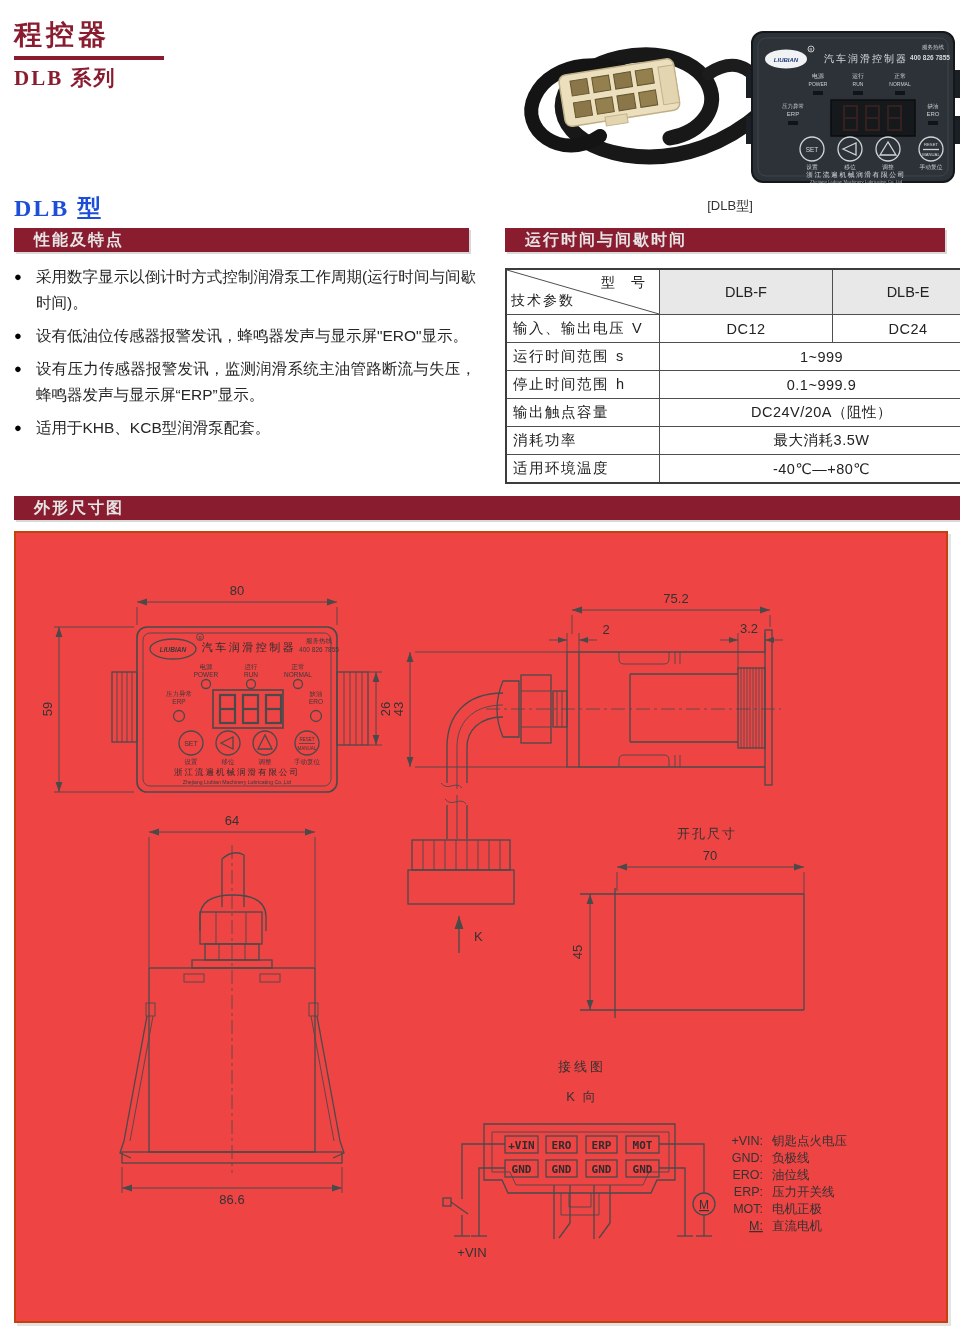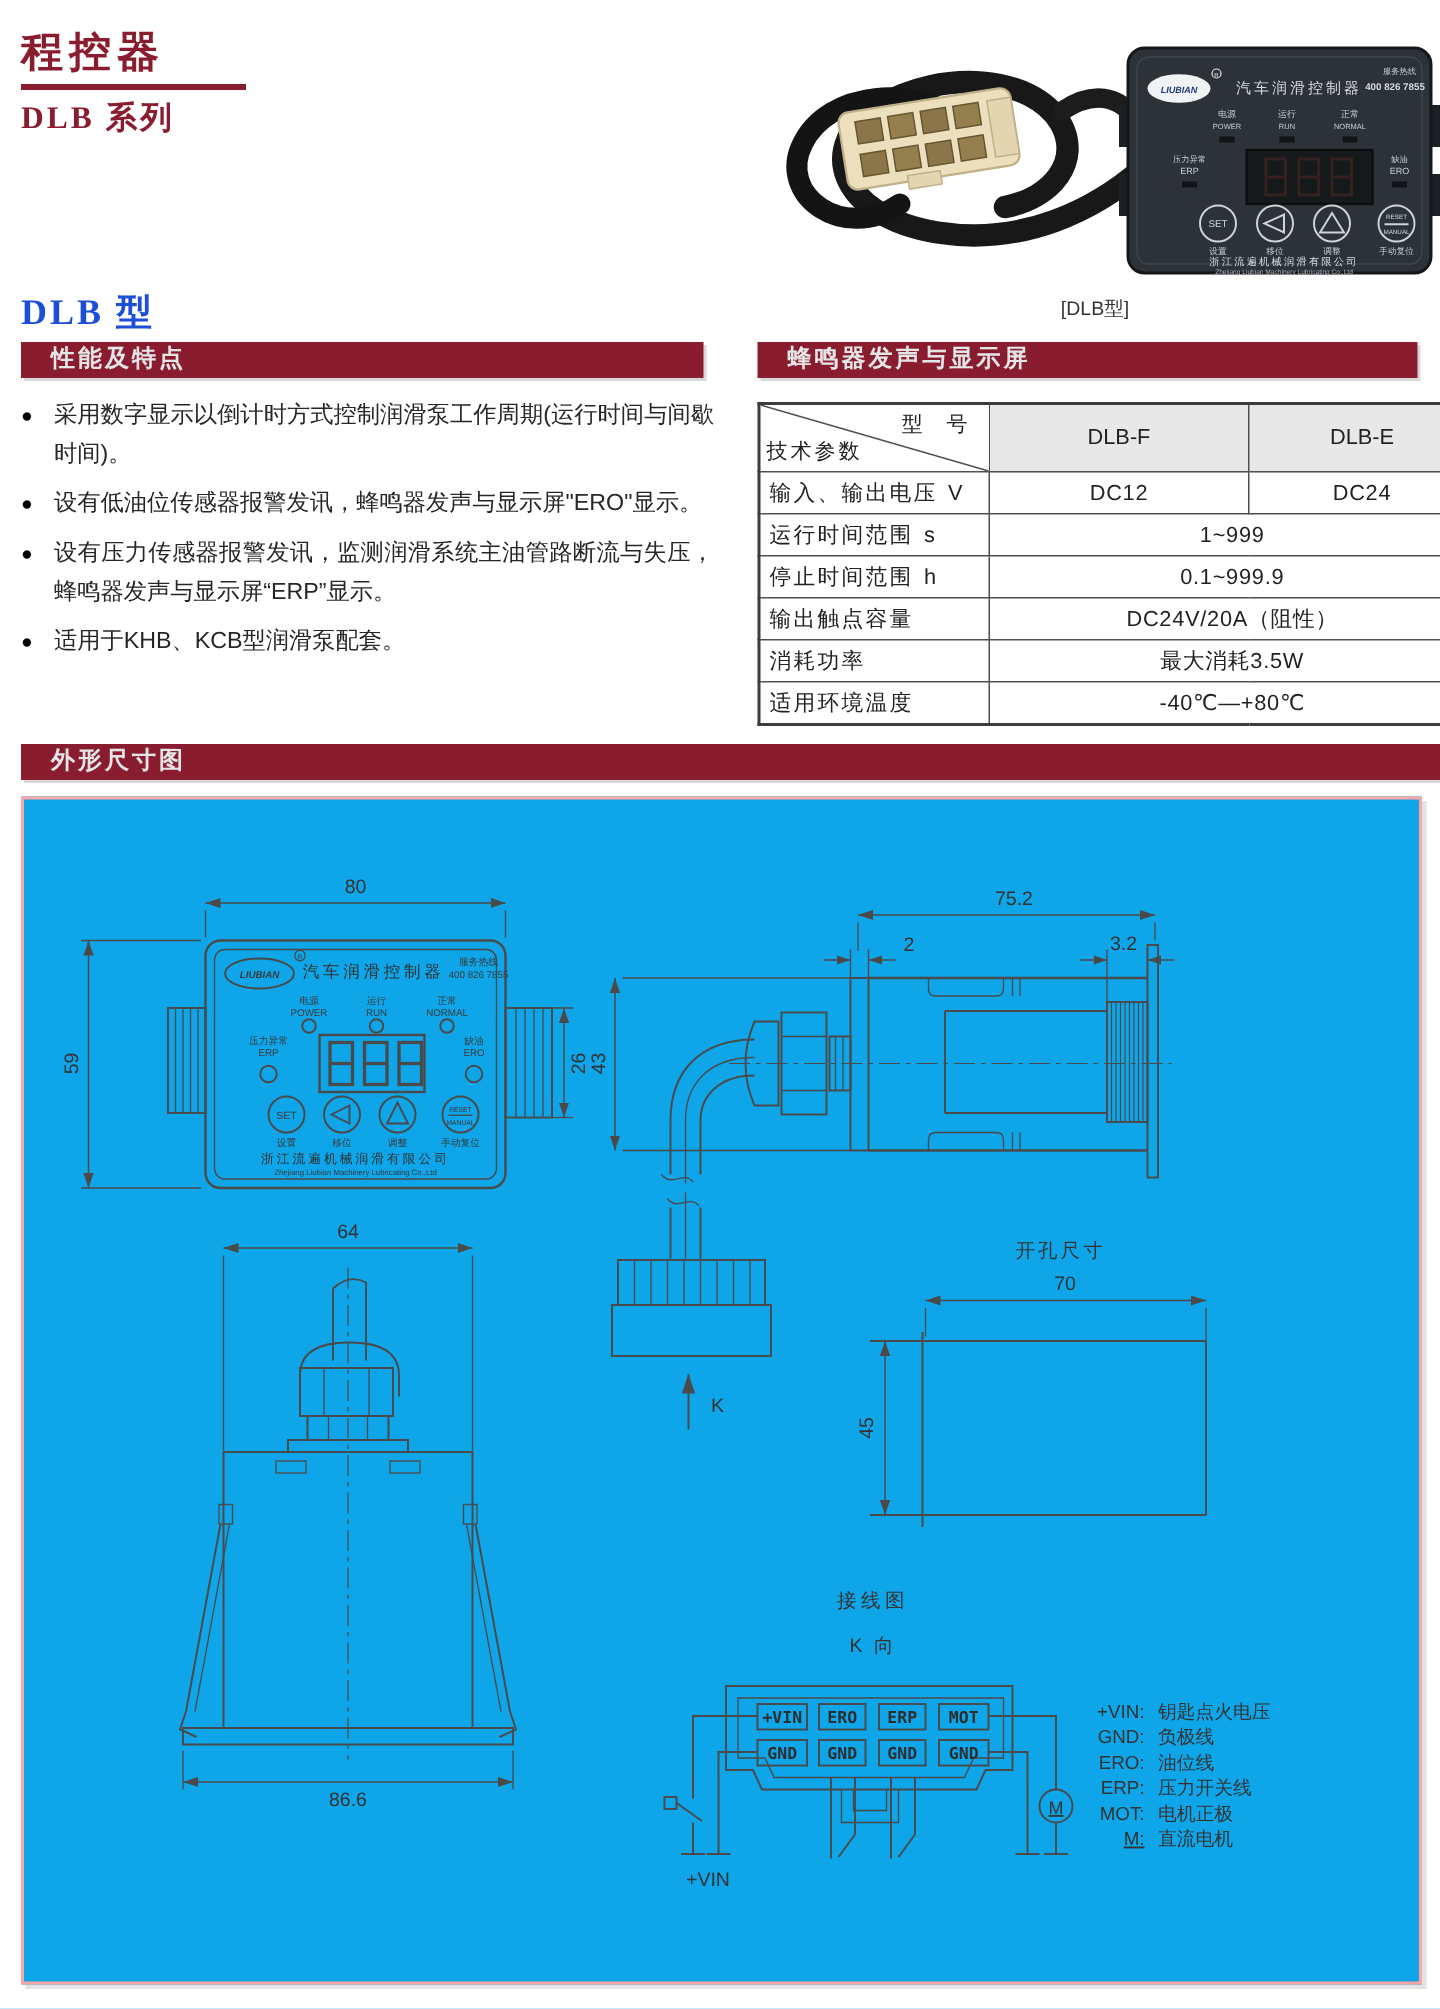--- a/index.html
+++ b/index.html
@@ -39,22 +39,22 @@
   td.val   { text-align:center; letter-spacing:0.5px; }
   td.colhead { text-align:center; background:#e8e8e8; font-size:15px; }
   td.corner { position:relative; padding:0; background:#fff; }
   td.corner svg { position:absolute; left:0; top:0; width:100%; height:100%; }
   .corner-top { position:absolute; right:8px; top:4px; font-size:14px; letter-spacing:6px; }
   .corner-bottom { position:absolute; left:4px; bottom:4px; font-size:14px; letter-spacing:2px; }
   .unit { margin-left:7px; letter-spacing:0; }
   tr.hdr td { height:44px; }
 
   
-  .draw-frame { left:14px; top:531px; width:930px; height:788px; border:2px solid #fca5a5;
-                box-shadow:3px 3px 0 #e3e3e3; background:#0ea5e9; }
+  .draw-frame { left:14px; top:531px; width:930px; height:788px; border:2px solid #c2410c;
+                box-shadow:3px 3px 0 #e3e3e3; background:#ef4444; }
   svg { display:block; }
   svg text { font-family:"Liberation Sans","DejaVu Sans",sans-serif; }
 
   
   .ln   { stroke:#4a4a4a; stroke-width:1.3; fill:none; }
   .lnt  { stroke:#4a4a4a; stroke-width:0.9; fill:none; }
   .lnb  { stroke:#4a4a4a; stroke-width:1.6; fill:none; }
   .dim  { stroke:#4a4a4a; stroke-width:1; fill:none; marker-start:url(#arr-s); marker-end:url(#arr-e); }
   .dimt { font-size:13px; fill:#333; }
   .lbl  { font-size:13px; fill:#333; }
@@ -156,21 +156,21 @@
     <text x="356" y="164.5" text-anchor="middle" font-size="6.8" letter-spacing="1.5" class="ftxt">浙江流遍机械润滑有限公司</text>
     <text x="356" y="170.5" text-anchor="middle" font-size="4.4" fill="#aab2b9">Zhejiang Liubian Machinery Lubricating Co.,Ltd</text>
   </g>
 </svg>
 </div>
 <div class="abs photo-caption">[DLB型]</div>
 
 <div class="abs model-heading">DLB 型</div>
 
 <div class="abs bar bar-features">性能及特点</div>
-<div class="abs bar bar-specs">蜂鸣器发声与显示屏</div>
+<div class="abs bar bar-specs">运行时间与间歇时间</div>
 
 <div class="abs features">
   <ul>
     <li>
         <span class="dot">●</span>
         <span>采用数字显示以倒计时方式控制润滑泵工作周期(运行时间与间歇时间)。</span>
       </li>
     <li>
         <span class="dot">●</span>
         <span>设有低油位传感器报警发讯，蜂鸣器发声与显示屏"ERO"显示。</span>

